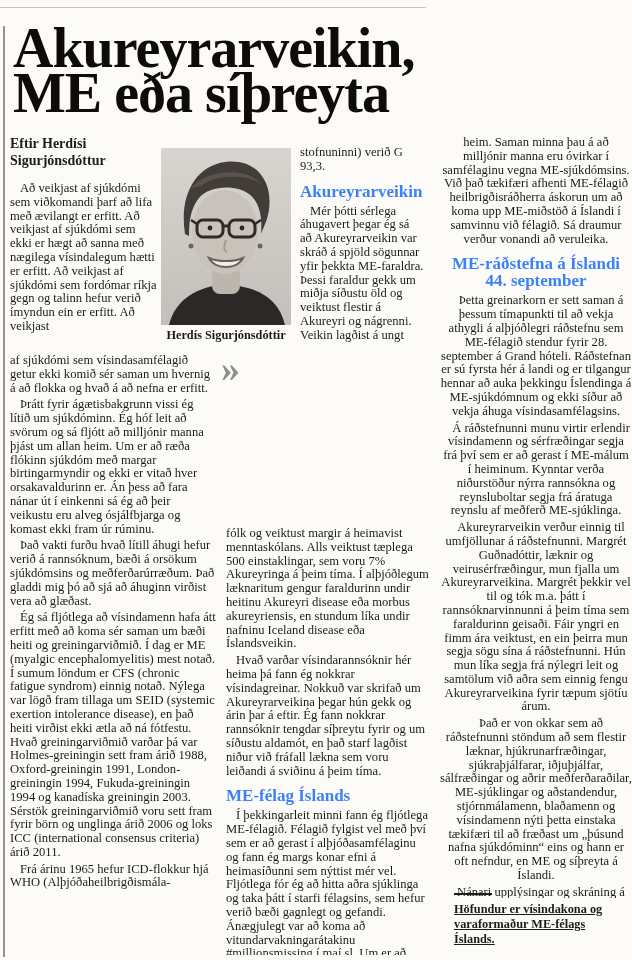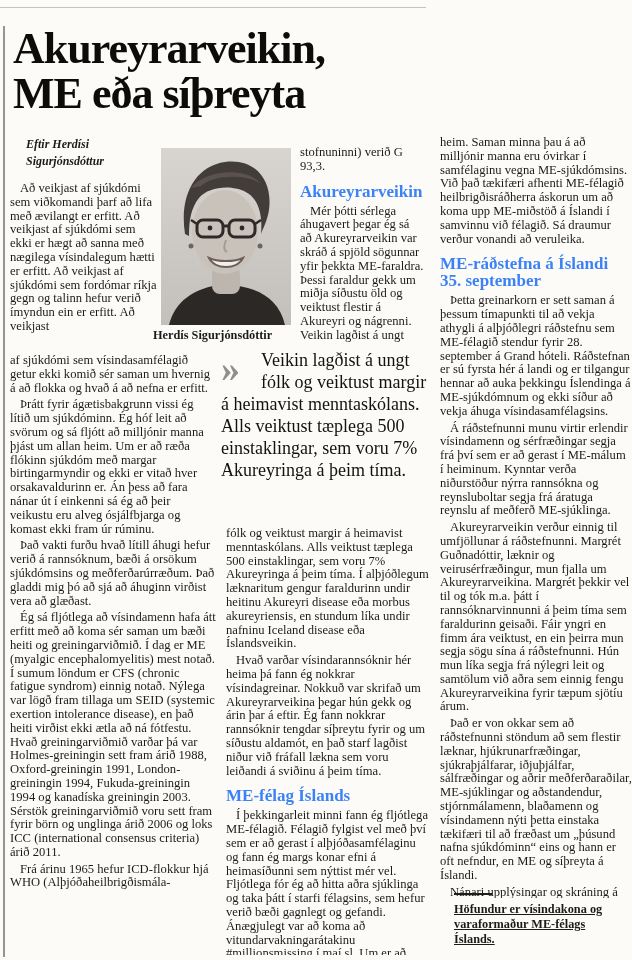--- a/index.html
+++ b/index.html
@@ -6,44 +6,44 @@
   .page {
     position:relative; width:632px; height:960px; margin:0 auto;
     background:#fcfbf8; overflow:hidden;
     font-family:"Liberation Serif", serif; color:#1b1b1b;
   }
   .rule-top  { position:absolute; left:0; top:7px; width:426px; height:1px; background:#c6c2be; }
   .rule-left { position:absolute; left:3px; top:26px; width:2px; height:931px; background:#98948f; }
 
   .headline {
     position:absolute; left:13px; top:26px; width:610px;
-    font-weight:bold; font-size:44px; line-height:45px; letter-spacing:-1px;
+    font-weight:bold; font-size:56px; line-height:45px; letter-spacing:-1px;
     color:#0d0c0b;
   }
 
   .col { position:absolute; font-size:12.6px; line-height:13.8px; text-align:left; overflow:hidden; }
   .col p { margin:0 0 3px 0; text-indent:10px; }
   .col p.cont { text-indent:0; }
   .col h3 { font-size:17px; line-height:17px; margin:9px 0 5px 0; font-weight:bold; color:#3b82f6; }
 
-  .byline { font-weight:bold; font-size:12px; line-height:16.5px; margin:0 0 13px 16px;font-style:italic; }
+  .byline { font-weight:bold; font-size:14px; line-height:16.5px; margin:0 0 13px 0; }
 
   .c1t { left:10px;  top:136px; width:147px; height:216px; }
   .c1b { left:10px;  top:354px; width:206px; height:601px;font-family:Liberation Serif, serif; }
   .c2t { left:300px; top:146px; width:124px; height:206px; }
   .c2b { left:226px; top:527px; width:204px; height:428px; }
-  .c3  { left:440px; top:136px; width:192px; height:762px; }
+  .c3  { left:440px; top:136px; width:192px; height:762px;text-align:center; }
 
   .photo {
     position:absolute; left:161px; top:148px; width:130px; height:177px;
     background:#cfccc8; overflow:hidden;
   }
   .caption {
     position:absolute; left:153px; top:328px; width:146px;
-    font-weight:bold; font-size:12.3px; line-height:14px; text-align:left;
+    font-weight:bold; font-size:12.3px; line-height:14px; text-align:center;
   }
 
   .pullquote {
     position:absolute; left:221px; top:349px; width:206px; height:173px;
     font-size:18px; line-height:22px; color:#121212; overflow:hidden;
   }
   .pq-mark {
     float:left; width:40px; height:42px;
     font-size:38px; line-height:38px; font-weight:bold; color:#8f8f8f;
   }
@@ -113,41 +113,40 @@
   <div class="caption">Herdís Sigurjónsdóttir</div>
 
   <div class="col c2t">
     <p class="cont">stofnuninni) verið G 93,3.</p>
     <h3>Akureyrarveikin</h3>
     <p>Mér þótti sérlega áhugavert þegar ég sá að Akureyrarveikin var skráð á spjöld sögunnar yfir þekkta ME-faraldra. Þessi faraldur gekk um miðja síðustu öld og veiktust flestir á Akureyri og nágrenni. Veikin lagðist á ungt</p>
   </div>
 
   <div class="pullquote">
     <span class="pq-mark">»</span>
-    <span>Veikin lagðist á ungt fólk og veiktust margir á heimavist menntaskólans. Alls veiktust tæplega 500 einstaklingar, sem voru 7% Akureyringa á þeim tíma.</span>
   </div>
 
   <div class="col c1b">
     <p class="cont">af sjúkdómi sem vísindasamfélagið getur ekki komið sér saman um hvernig á að flokka og hvað á að nefna er erfitt.</p>
     <p>Þrátt fyrir ágætisbakgrunn vissi ég lítið um sjúkdóminn. Ég hóf leit að svörum og sá fljótt að milljónir manna þjást um allan heim. Um er að ræða flókinn sjúkdóm með margar birtingarmyndir og ekki er vitað hver orsakavaldurinn er. Án þess að fara nánar út í einkenni sá ég að þeir veikustu eru alveg ósjálfbjarga og komast ekki fram úr rúminu.</p>
     <p>Það vakti furðu hvað lítill áhugi hefur verið á rannsóknum, bæði á orsökum sjúkdómsins og meðferðarúrræðum. Það gladdi mig þó að sjá að áhuginn virðist vera að glæðast.</p>
     <p>Ég sá fljótlega að vísindamenn hafa átt erfitt með að koma sér saman um bæði heiti og greiningarviðmið. Í dag er ME (myalgic encephalomyelitis) mest notað. Í sumum löndum er CFS (chronic fatigue syndrom) einnig notað. Nýlega var lögð fram tillaga um SEID (systemic exertion intolerance disease), en það heiti virðist ekki ætla að ná fótfestu. Hvað greiningarviðmið varðar þá var Holmes-greiningin sett fram árið 1988, Oxford-greiningin 1991, London-greiningin 1994, Fukuda-greiningin 1994 og kanadíska greiningin 2003. Sérstök greiningarviðmið voru sett fram fyrir börn og unglinga árið 2006 og loks ICC (international consensus criteria) árið 2011.</p>
     <p>Frá árinu 1965 hefur ICD-flokkur hjá WHO (Alþjóðaheilbrigðismála-</p>
   </div>
 
   <div class="col c2b">
     <p class="cont">fólk og veiktust margir á heimavist menntaskólans. Alls veiktust tæplega 500 einstaklingar, sem voru 7% Akureyringa á þeim tíma. Í alþjóðlegum læknaritum gengur faraldurinn undir heitinu Akureyri disease eða morbus akureyriensis, en stundum líka undir nafninu Iceland disease eða Íslandsveikin.</p>
     <p>Hvað varðar vísindarannsóknir hér heima þá fann ég nokkrar vísindagreinar. Nokkuð var skrifað um Akureyrarveikina þegar hún gekk og árin þar á eftir. Ég fann nokkrar rannsóknir tengdar síþreytu fyrir og um síðustu aldamót, en það starf lagðist niður við fráfall lækna sem voru leiðandi á sviðinu á þeim tíma.</p>
     <h3>ME-félag Íslands</h3>
     <p>Í þekkingarleit minni fann ég fljótlega ME-félagið. Félagið fylgist vel með því sem er að gerast í alþjóðasamfélaginu og fann ég margs konar efni á heimasíðunni sem nýttist mér vel. Fljótlega fór ég að hitta aðra sjúklinga og taka þátt í starfi félagsins, sem hefur verið bæði gagnlegt og gefandi. Ánægjulegt var að koma að vitundarvakningarátakinu #millionsmissing í maí sl. Um er að ræða alþjóðlegt átak ME-félaga um allan</p>
   </div>
 
   <div class="col c3">
     <p class="cont">heim. Saman minna þau á að milljónir manna eru óvirkar í samfélaginu vegna ME-sjúkdómsins. Við það tækifæri afhenti ME-félagið heilbrigðisráðherra áskorun um að koma upp ME-miðstöð á Íslandi í samvinnu við félagið. Sá draumur verður vonandi að veruleika.</p>
-    <h3>ME-ráðstefna á Íslandi 35. september</h3>
+    <h3>ME-ráðstefna á Íslandi 44. september</h3>
     <p>Þetta greinarkorn er sett saman á þessum tímapunkti til að vekja athygli á alþjóðlegri ráðstefnu sem ME-félagið stendur fyrir 28. september á Grand hóteli. Ráðstefnan er sú fyrsta hér á landi og er tilgangur hennar að auka þekkingu Íslendinga á ME-sjúkdómnum og ekki síður að vekja áhuga vísindasamfélagsins.</p>
     <p>Á ráðstefnunni munu virtir erlendir vísindamenn og sérfræðingar segja frá því sem er að gerast í ME-málum í heiminum. Kynntar verða niðurstöður nýrra rannsókna og reynsluboltar segja frá áratuga reynslu af meðferð ME-sjúklinga.</p>
     <p>Akureyrarveikin verður einnig til umfjöllunar á ráðstefnunni. Margrét Guðnadóttir, læknir og veirusérfræðingur, mun fjalla um Akureyrarveikina. Margrét þekkir vel til og tók m.a. þátt í rannsóknarvinnunni á þeim tíma sem faraldurinn geisaði. Fáir yngri en fimm ára veiktust, en ein þeirra mun segja sögu sína á ráðstefnunni. Hún mun líka segja frá nýlegri leit og samtölum við aðra sem einnig fengu Akureyrarveikina fyrir tæpum sjötíu árum.</p>
     <p>Það er von okkar sem að ráðstefnunni stöndum að sem flestir læknar, hjúkrunarfræðingar, sjúkraþjálfarar, iðjuþjálfar, sálfræðingar og aðrir meðferðaraðilar, ME-sjúklingar og aðstandendur, stjórnmálamenn, blaðamenn og vísindamenn nýti þetta einstaka tækifæri til að fræðast um „þúsund nafna sjúkdóminn“ eins og hann er oft nefndur, en ME og síþreyta á Íslandi.</p>
     <p>Nánari upplýsingar og skráning á ráðstefnuna á www.mefelag.is.</p>
   </div>
 
   <div class="footer-rule"></div>
   <div class="footer">
     <div>Höfundur er vísindakona og varaformaður ME-félags Íslands.</div>

